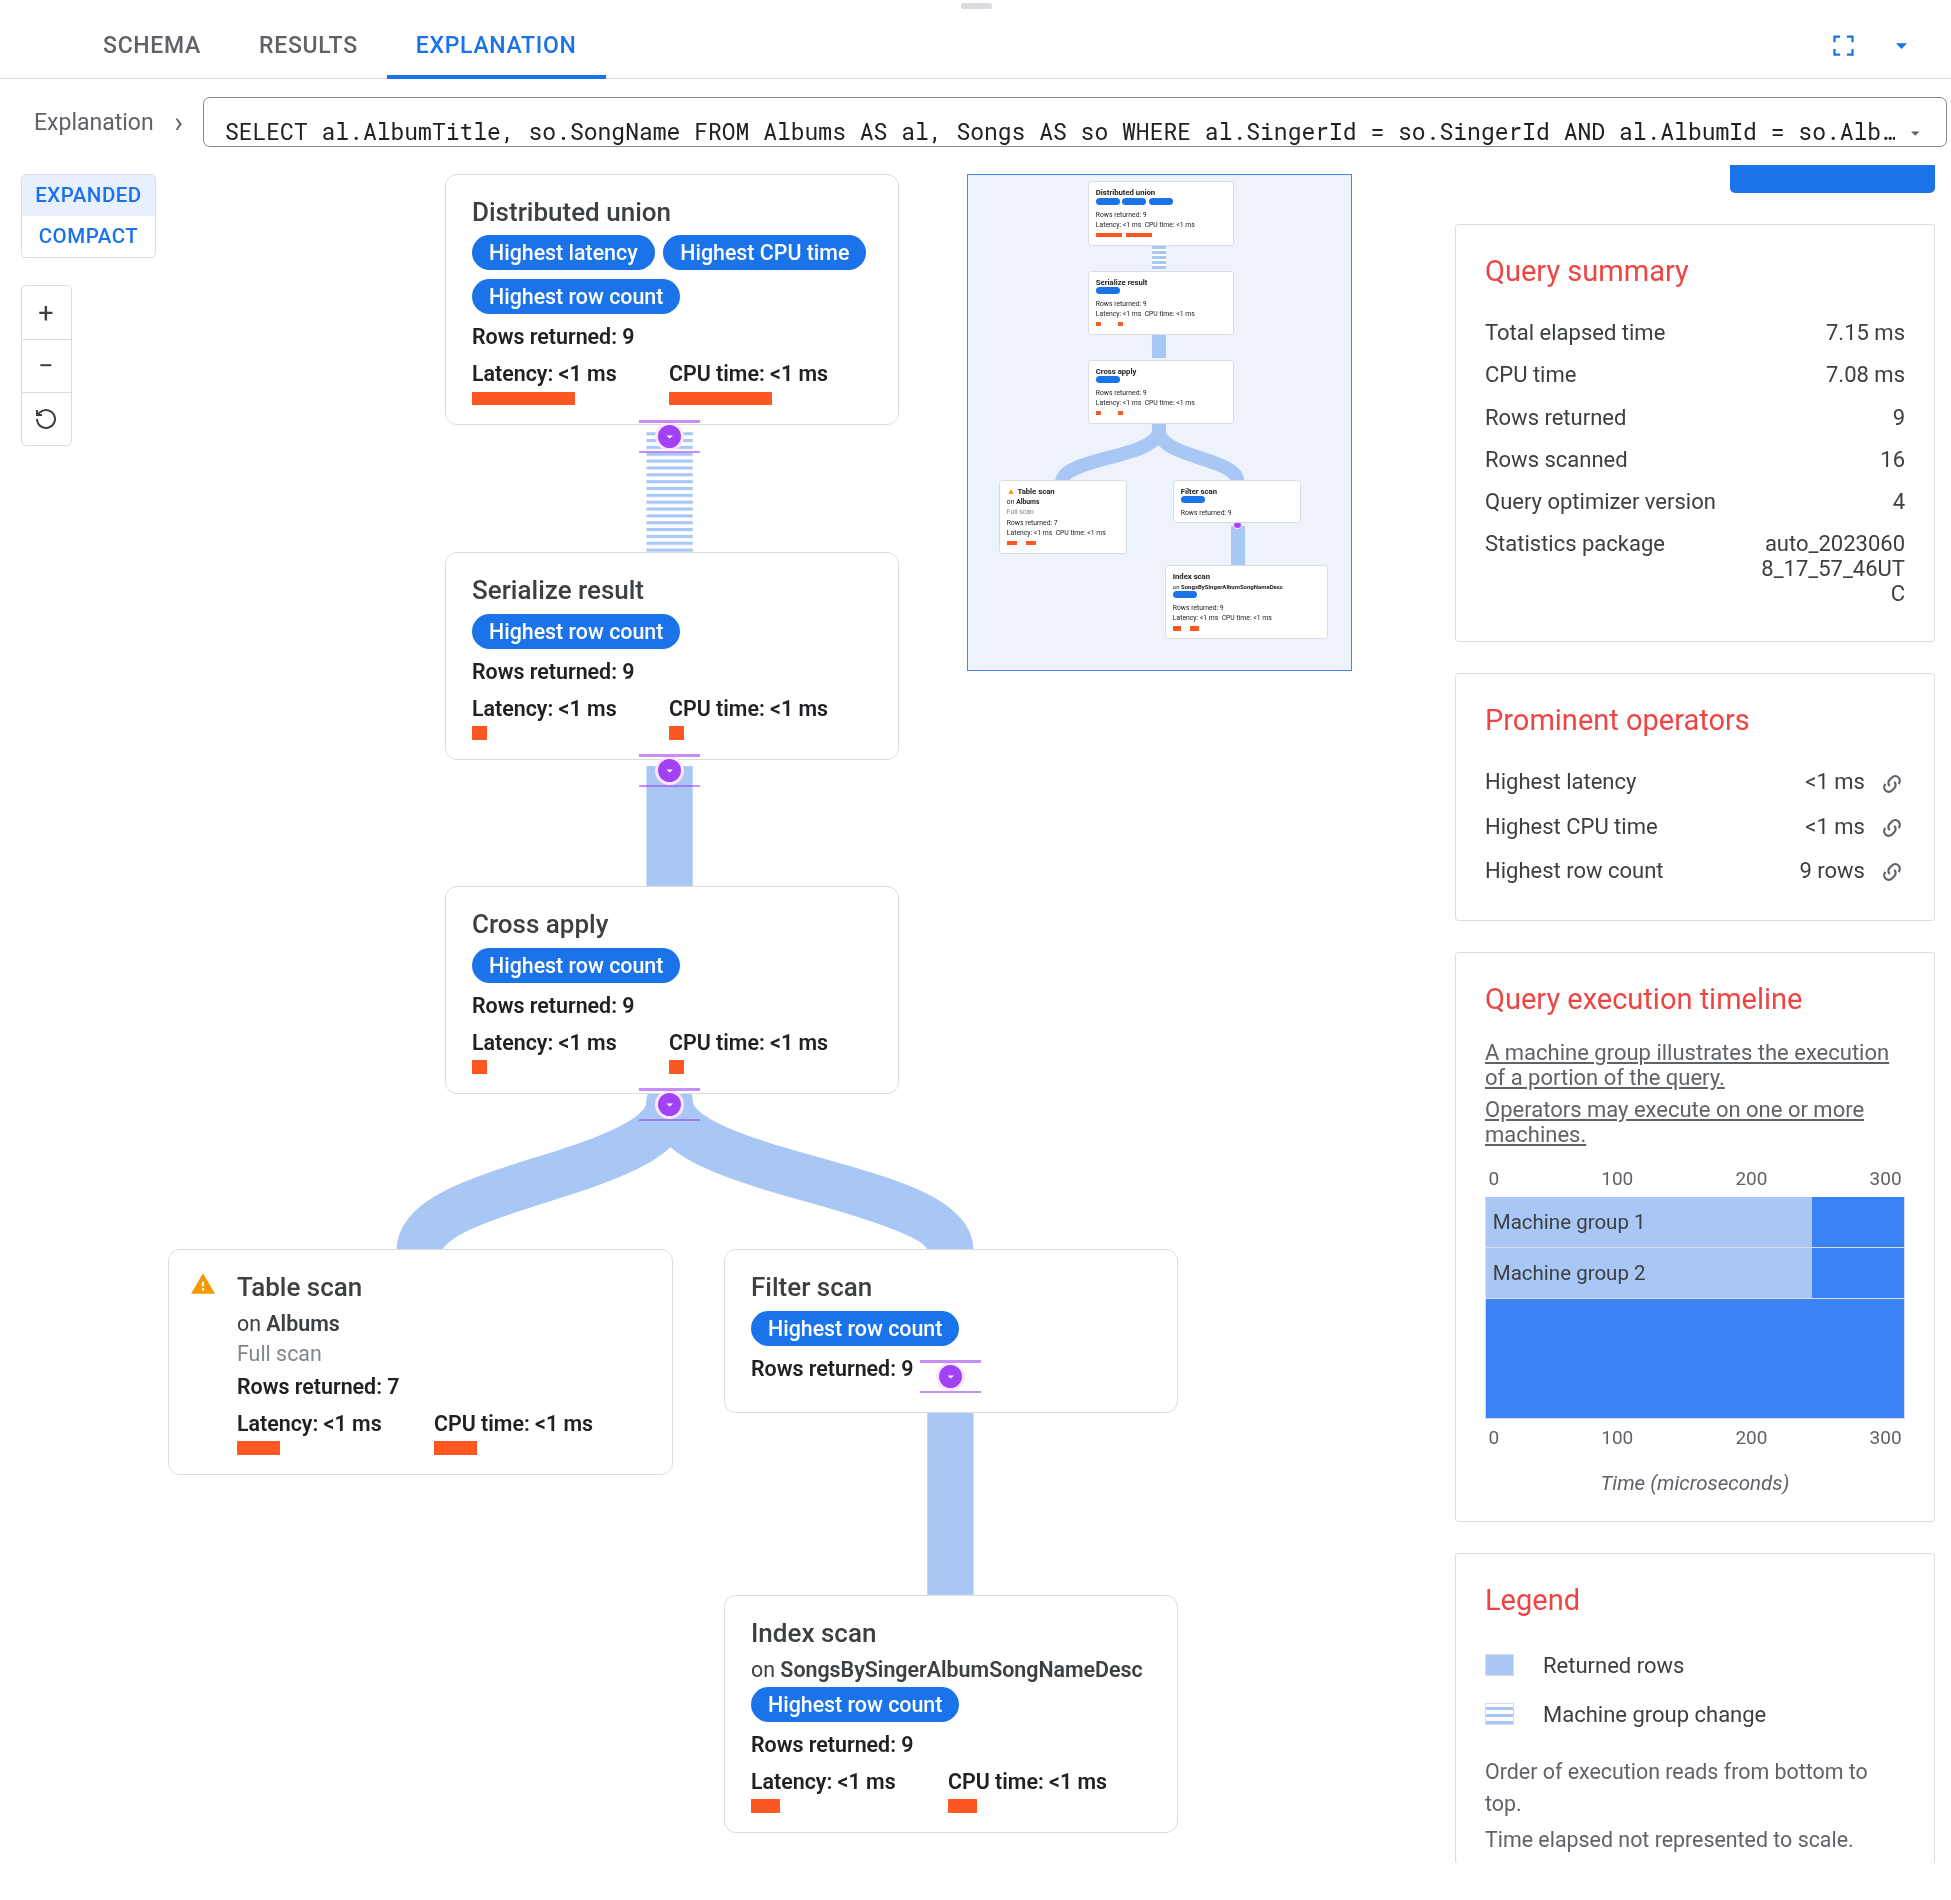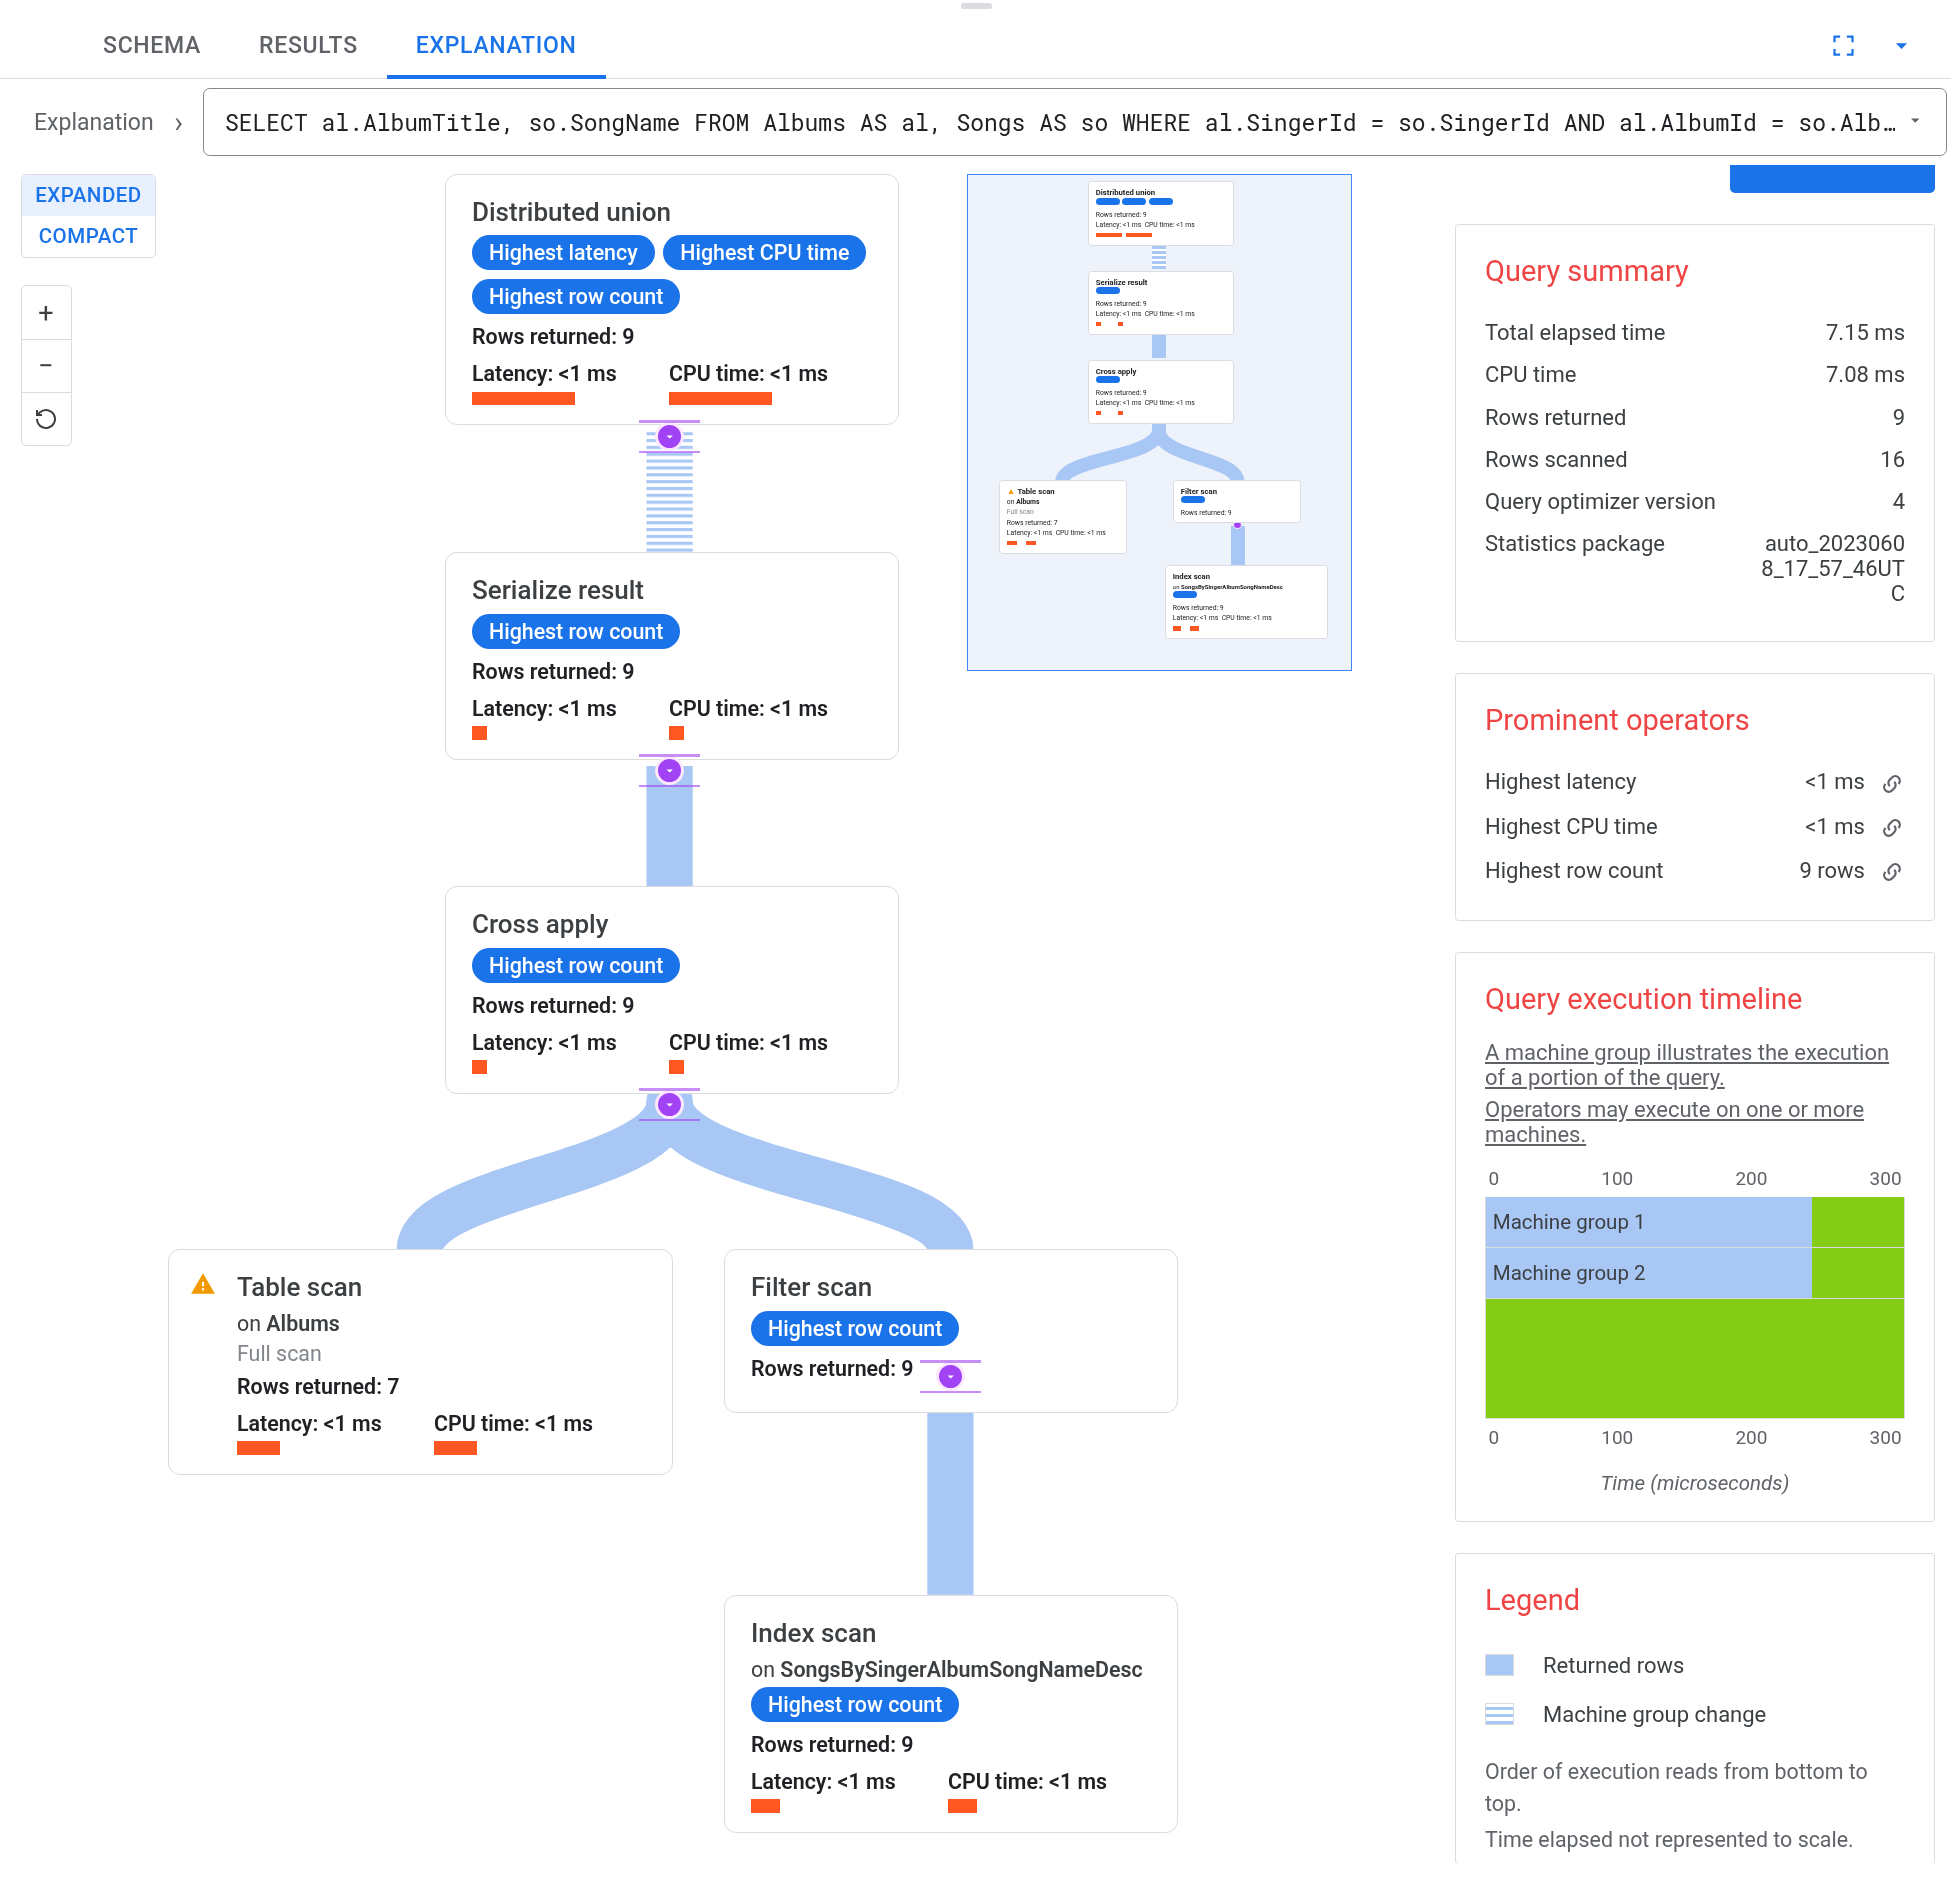--- a/index.html
+++ b/index.html
@@ -82,23 +82,23 @@
     color: #5f6368;
   }
   .chevron {
     font-size: 29px;
     color: #5f6368;
   }
   .query-select {
     flex: 0 0 1387px;
     border: 0.9px solid #80868b;
     border-radius: 6.8px;
-    height: 68px;
-    display: flex;
-    align-items: center;
+    height: 50px;
+    display: flex;
+    align-items: flex-end;
     padding: 0 20.5px;
     gap: 10.3px;
     cursor: pointer;
   }
   .query-select .text {
     flex: 1;
     font-family: "Roboto Mono", monospace;
     font-size: 23px;
     white-space: nowrap;
     overflow: hidden;
@@ -364,21 +364,21 @@
   .axis-row {
     display:flex; justify-content:space-between;
     font-size:19px; color:#5f6368;
     padding: 0 3.4px 6.8px 3.4px;
   }
   .tl-track {
     position: relative;
     height: 51px;
     border: 0.9px solid #dadce0;
     border-top: none;
-    background:#84cc16;
+    background:#3b82f6;
   }
   .tl-track:first-of-type { border-top:0.9px solid #dadce0; }
   .tl-bar {
     position:absolute; left:0; top:0; bottom:0;
     background:#a9c7f5;
     display:flex; align-items:center;
     padding-left:6.8px;
     font-size:20.5px; color:#3c4043;
   }
   .tl-xaxis-label{

